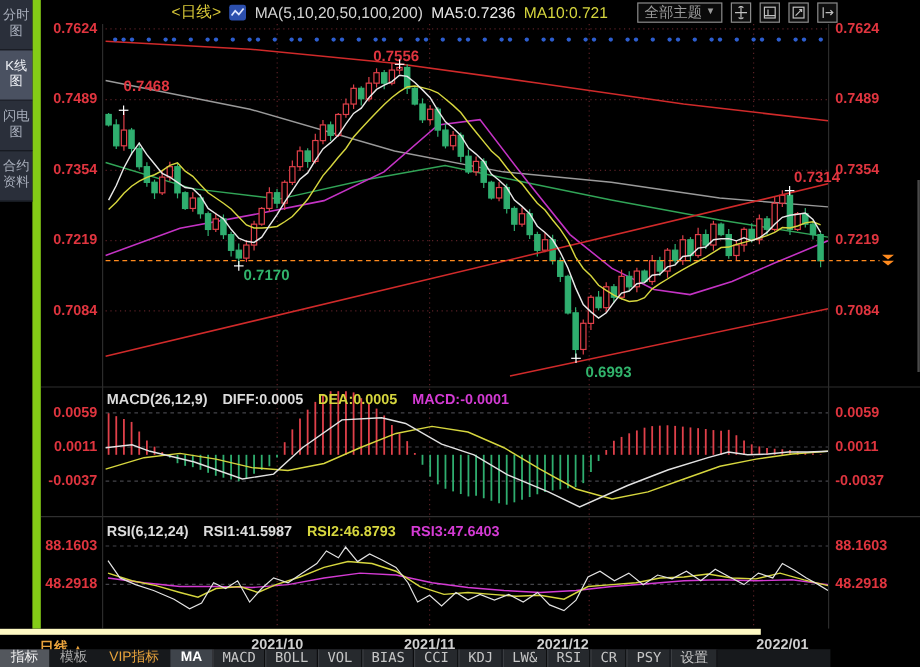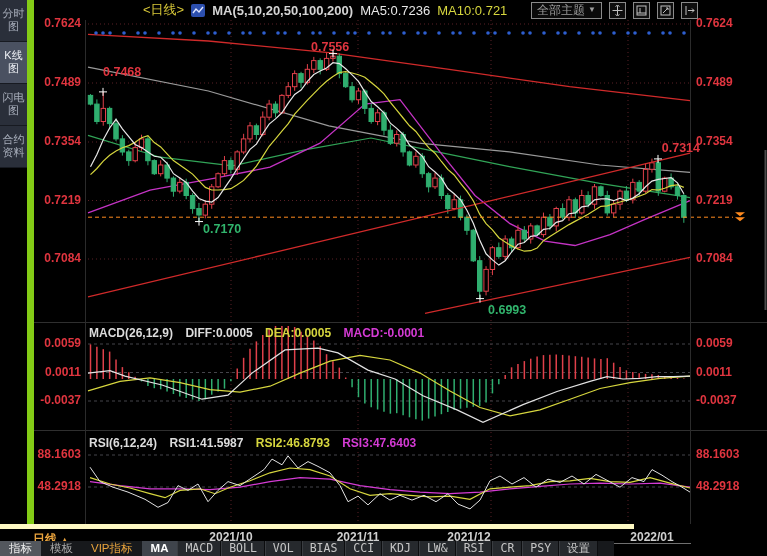--- a/index.html
+++ b/index.html
@@ -8,40 +8,40 @@
   
   #sidebar{position:absolute;left:0;top:0;width:27px;height:524px;background:#000;border-right:7px solid #84cc16;z-index:3;}
   .side-tab{width:27px;text-align:center;font-size:11px;line-height:13px;padding:7px 0 8px 0;
             color:#a9afbc;background:#2a2f3a;border-bottom:1px solid #171a21;cursor:default;
             word-break:break-all;white-space:normal;}
   .side-tab.active{background:#4a5161;color:#eef0f5;}
   
   #header{position:absolute;left:88px;top:0;width:610px;height:20px;display:flex;align-items:center;gap:7px;
           font-size:13px;z-index:3;white-space:nowrap;}
   .t-period{color:#d8c838;}
-  .t-ma{color:#d4d4d4;font-weight:bold;}
+  .t-ma{color:#d4d4d4;}
   .t-ma5{color:#e8e8e8;}
   .t-ma10{color:#d6d63e;}
   #kline-ico{width:14px;height:13px;background:#2c4fae;border-radius:2px;display:inline-block;flex:0 0 auto;}
   #theme-btn{margin-left:auto;border:1px solid #8a8a8a;color:#9c9c9c;font-size:12px;height:15px;line-height:14px;
              padding:0 5px;background:#0a0a0a;display:flex;gap:3px;cursor:default;}
   .win-btn{width:15px;height:15px;border:1px solid #8a8a8a;background:#0e0e0e;display:flex;align-items:center;
            justify-content:center;flex:0 0 auto;cursor:default;}
   
   .legend{position:absolute;left:89px;font-size:12px;z-index:3;white-space:nowrap;}
   .legend span{margin-right:9px;font-weight:bold;}
   .lg-white{color:#dcdcdc;} .lg-yellow{color:#d6d63e;} .lg-magenta{color:#d43bd4;}
   
   #xaxis{position:absolute;left:0;top:524px;width:634px;height:17px;border-top:5px solid #fef9c3;background:#000;z-index:3;text-decoration:underline;}
   #period-label{position:absolute;left:33px;top:2px;font-size:12px;font-weight:bold;color:#e8a23c;cursor:default;}
   #period-label .arr{font-size:9px;}
   #xaxis-underline{position:absolute;left:85px;top:14px;width:606px;height:1px;background:#6f6f6f;}
   .month-label{position:absolute;top:1px;transform:translateX(-50%);font-size:12px;font-weight:bold;color:#cfcfcf;}
   
-  #toolbar{position:absolute;left:0;top:541px;width:614px;height:15px;background:#17191c;display:flex;
+  #toolbar{position:absolute;left:0;top:541px;width:692px;height:15px;background:#17191c;display:flex;
            font-size:11.5px;line-height:15px;z-index:3;overflow:hidden;}
   .tb{padding:0 9px;color:#a8a8a8;cursor:default;}
   .tb.sel{background:#53575d;color:#efefef;}
   .tb.vip{color:#e8a33c;}
   .tb.cell{font-family:"DejaVu Sans Mono",monospace;color:#c6c6c6;background:#26292d;
            border-left:1px solid #3a3d41;border-right:1px solid #0c0d0f;padding:0 7px;}
   .tb.active{background:#3f444b;color:#ffffff;font-weight:bold;}
   #chart-svg{position:absolute;left:0;top:0;z-index:1;}
 </style>
 </head>

